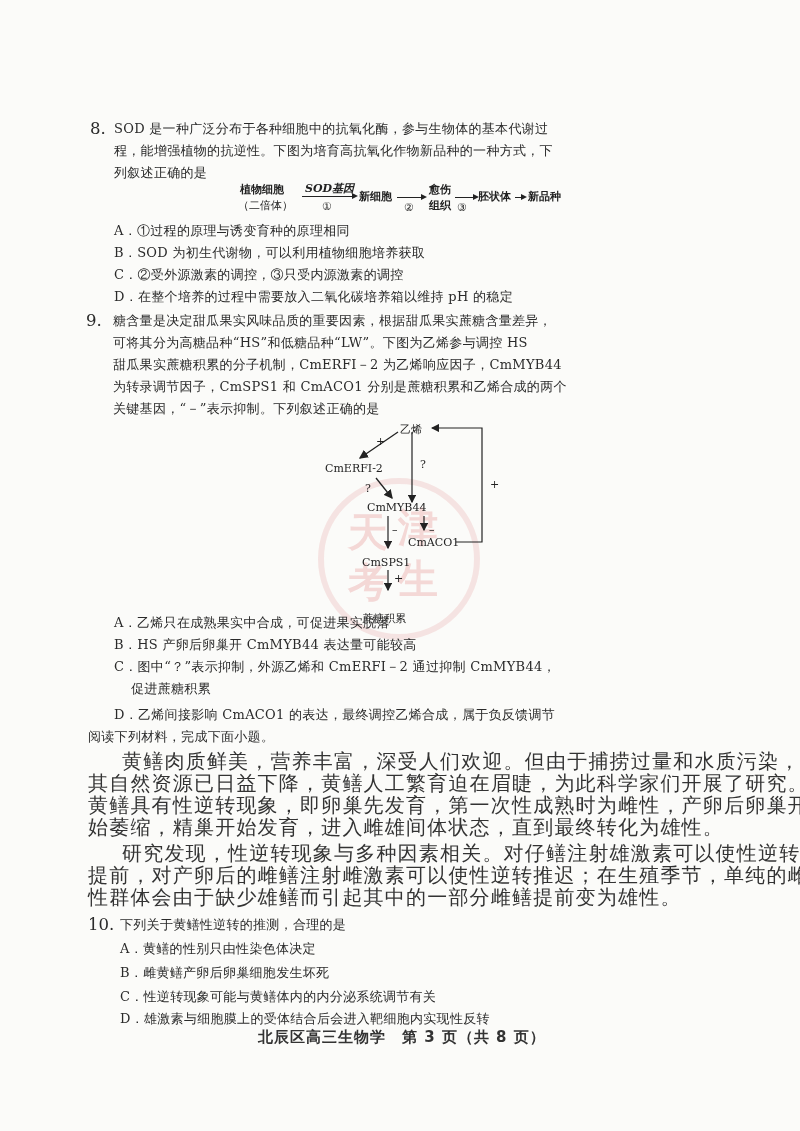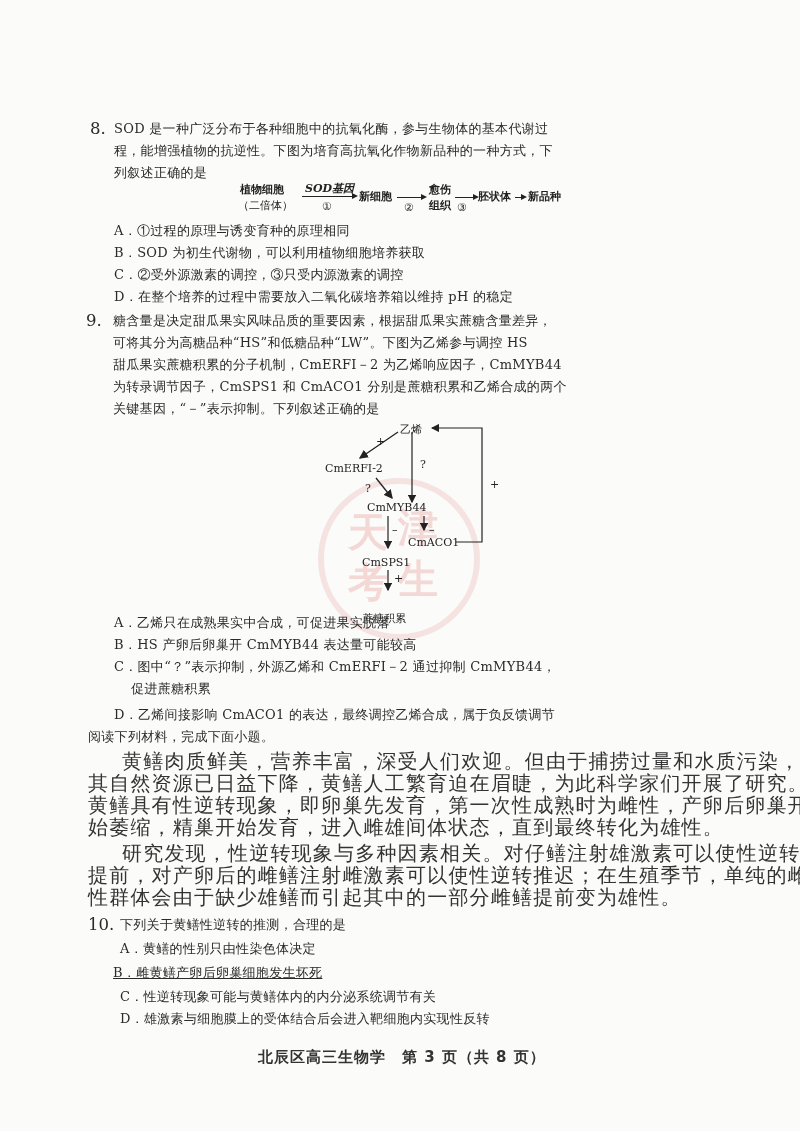--- a/index.html
+++ b/index.html
@@ -12,21 +12,21 @@
   .q-num { position:absolute; font-size:16.5px; line-height:22px; }
   .kai { font-family:"DejaVu Serif","Liberation Serif",serif; font-size:20px; letter-spacing:1.2px; color:#333; }
   .flow { position:absolute; left:238px; top:181px; width:300px; height:38px; font-size:11px; font-weight:bold; color:#222; }
   .flow span { position:absolute; white-space:nowrap; line-height:13px; }
   .flow .arr { position:absolute; height:1.4px; background:#222; }
   .flow .arr::after { content:""; position:absolute; right:-2px; top:-3px; border-left:6px solid #222; border-top:3.5px solid transparent; border-bottom:3.5px solid transparent; }
   .diagram { position:absolute; left:310px; top:420px; width:210px; height:190px; }
   .diagram .lbl { position:absolute; font-size:11px; color:#222; white-space:nowrap; }
   .watermark { position:absolute; left:318px; top:478px; width:150px; height:150px; border-radius:50%; border:6px solid rgba(220,120,120,0.18); }
   .wm-text { position:absolute; font-size:40px; font-weight:bold; color:rgba(220,90,90,0.22); font-family:"DejaVu Sans",sans-serif; }
-  .footer { position:absolute; left:258px; top:1028px; font-size:15px; font-family:"DejaVu Sans","Liberation Sans",sans-serif; font-weight:bold; color:#333; letter-spacing:1px; white-space:nowrap;margin-top:20px; }
+  .footer { position:absolute; left:258px; top:1028px; font-size:15px; font-family:"DejaVu Sans","Liberation Sans",sans-serif; font-weight:bold; color:#333; letter-spacing:1px; white-space:nowrap; }
 </style>
 </head>
 <body>
 
 <div class="page">
 
   <div class="watermark"></div>
   <span class="wm-text" style="left:348px;top:505px;">天</span>
   <span class="wm-text" style="left:398px;top:500px;">津</span>
   <span class="wm-text" style="left:348px;top:555px;">考</span>
@@ -115,18 +115,18 @@
   <div class="line kai" style="left:88px;top:772px;">其自然资源已日益下降，黄鳝人工繁育迫在眉睫，为此科学家们开展了研究。</div>
   <div class="line kai" style="left:88px;top:794px;">黄鳝具有性逆转现象，即卵巢先发育，第一次性成熟时为雌性，产卵后卵巢开</div>
   <div class="line kai" style="left:88px;top:816px;">始萎缩，精巢开始发育，进入雌雄间体状态，直到最终转化为雄性。</div>
   <div class="line kai" style="left:122px;top:842px;">研究发现，性逆转现象与多种因素相关。对仔鳝注射雄激素可以使性逆转</div>
   <div class="line kai" style="left:88px;top:864px;">提前，对产卵后的雌鳝注射雌激素可以使性逆转推迟；在生殖季节，单纯的雌</div>
   <div class="line kai" style="left:88px;top:886px;">性群体会由于缺少雄鳝而引起其中的一部分雌鳝提前变为雄性。</div>
 
   <span class="q-num" style="left:88px;top:914px;">10.</span>
   <div class="line" style="left:120px;top:914px;">下列关于黄鳝性逆转的推测，合理的是</div>
   <div class="line" style="left:120px;top:938px;">A．黄鳝的性别只由性染色体决定</div>
-  <div class="line" style="left:113px;top:962px;text-decoration:underline;">B．雌黄鳝产卵后卵巢细胞发生坏死</div>
+  <div class="line" style="left:120px;top:962px;">B．雌黄鳝产卵后卵巢细胞发生坏死</div>
   <div class="line" style="left:120px;top:986px;">C．性逆转现象可能与黄鳝体内的内分泌系统调节有关</div>
   <div class="line" style="left:120px;top:1008px;">D．雄激素与细胞膜上的受体结合后会进入靶细胞内实现性反转</div>
 
   <div class="footer">北辰区高三生物学　第 3 页（共 8 页）</div>
 </div>
 
 </body></html>

